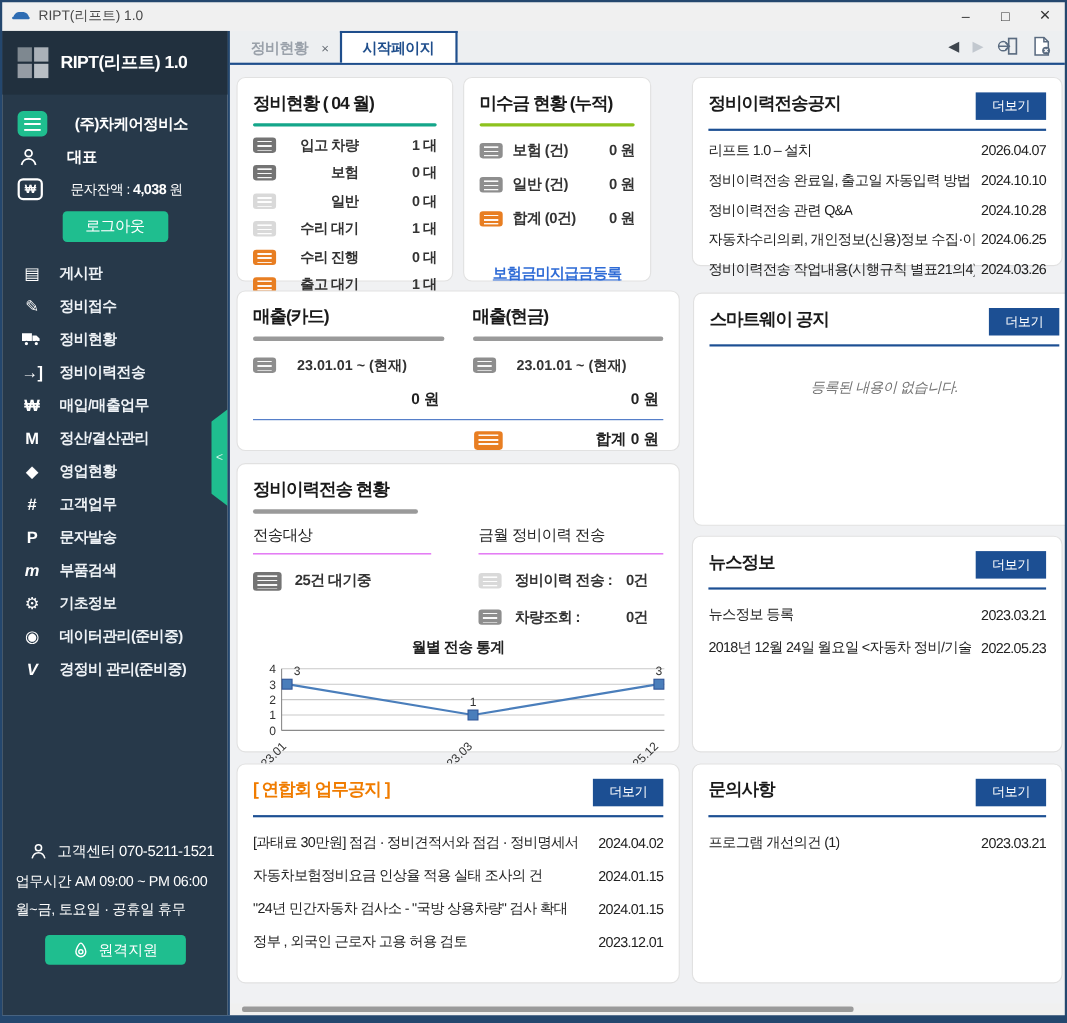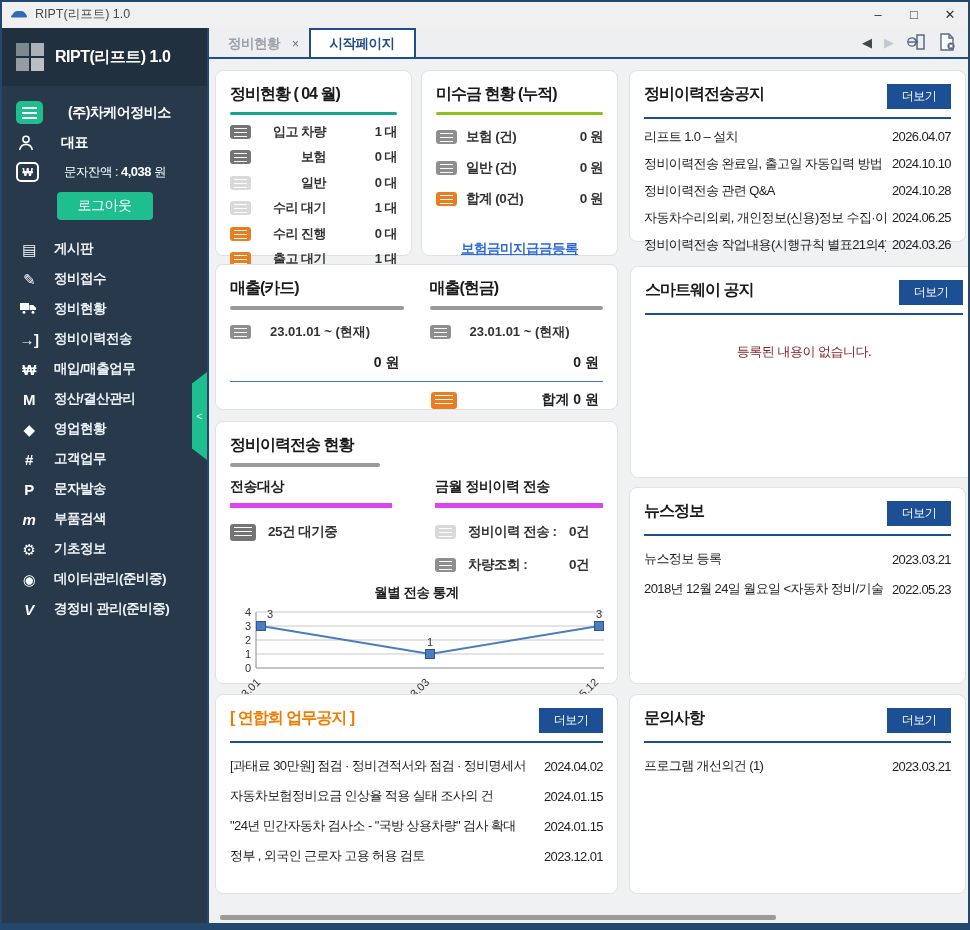--- a/index.html
+++ b/index.html
@@ -101,37 +101,37 @@
   .blink { display:block; text-align:center; margin-top:32px; color:#2e6bd6; text-decoration:underline;
     font-size:13.5px; font-weight:bold; letter-spacing:-0.5px; cursor:pointer; }
 
   .nlist { margin-top:4px; }
   .nrow { display:flex; justify-content:space-between; align-items:center; height:27px;
     font-size:13px; color:#222; letter-spacing:-0.6px; cursor:pointer; }
   .nrow.tall { height:30px; }
   .nrow .nt { white-space:nowrap; overflow:hidden; margin-right:6px;text-align:right; }
   .nrow .nd { flex:none; }
 
-  .empty-msg { text-align:center; margin-top:28px; font-size:13px; color:#7f1d1d; letter-spacing:-0.5px; }
+  .empty-msg { text-align:center; margin-top:28px; font-size:13px; color:#737373; letter-spacing:-0.5px;font-style:italic; }
 
   
   .sales-cols { display:flex; gap:26px; }
   .sales-col { flex:1; min-width:0; }
   .period-row { display:flex; align-items:center; gap:19px; margin-top:13px; font-size:13px; font-weight:bold; color:#333; }
   .amount { text-align:right; font-size:14px; font-weight:bold; color:#222; margin-top:13px; padding-right:4px; }
   .sales-div { height:1px; background:#4472c4; margin-top:9px; }
   .total-row { display:flex; align-items:center; margin-top:9px; padding-left:54%; font-size:14px; font-weight:bold; color:#222; }
   .total-row span { margin-left:auto; padding-right:4px; }
 
   
   .t-cols { display:flex; margin-top:11px; }
   .t-left { width:205px; flex:none; }
   .t-right { flex:1; }
-  .t-sub { font-size:14px; font-weight:bold; color:#222; letter-spacing:-0.5px;
-    padding-bottom:7px; border-bottom:5px solid #d946ef; width:162px; }
+  .t-sub { font-size:14px; font-weight:normal; color:#222; letter-spacing:-0.5px;
+    padding-bottom:7px; border-bottom:1px solid #d946ef; width:162px; }
   .t-row { display:flex; align-items:center; gap:12px; margin-top:15px; font-size:13.5px; font-weight:bold; color:#333; letter-spacing:-0.5px; }
   .t-row .tv { margin-left:auto; padding-right:14px; }
   .chart-title { text-align:center; font-size:13.5px; font-weight:bold; color:#222; margin-top:10px; letter-spacing:-0.5px; }
   #chart-svg { display:block; margin:2px auto 0; }
   #chart-svg text { font-family:"Liberation Sans",sans-serif; }
   #chart-svg .tick { font-size:11px; fill:#333; }
   #chart-svg .xlabel { font-size:11px; fill:#333; }
   #chart-svg .dlabel { font-size:11px; fill:#333; }
 
   
@@ -237,20 +237,38 @@
         <span>기초정보</span>
       </div>
     <div class="sb-item">
         <span class="sb-ico">◉</span>
         <span>데이터관리(준비중)</span>
       </div>
     <div class="sb-item">
         <span class="sb-ico it">V</span>
         <span>경정비 관리(준비중)</span>
       </div>
+  </div>
+  <div class="sb-footer">
+    <div class="sb-f1">
+      <svg width="18" height="18" viewBox="0 0 20 20" fill="none" stroke="#fff" stroke-width="1.6">
+        <circle cx="10" cy="6.3" r="3.1"></circle>
+          <path d="M3.6 17c1-4 3.4-5.6 6.4-5.6s5.4 1.6 6.4 5.6"></path>
+      </svg>
+      <span>고객센터 070-5211-1521</span>
+    </div>
+    <div class="sb-f2">업무시간 AM 09:00 ~ PM 06:00</div>
+    <div class="sb-f3">월~금, 토요일 · 공휴일 휴무</div>
+    <button class="remote-btn">
+      <svg width="15" height="15" viewBox="0 0 16 16" fill="none" stroke="#fff" stroke-width="1.4">
+        <path d="M8 1.5c-2 0-4.8 6-4.8 8.4a4.8 4.8 0 0 0 9.6 0C12.8 7.5 10 1.5 8 1.5z"></path>
+          <circle cx="8" cy="9.9" r="2"></circle>
+      </svg>
+      <span>원격지원</span>
+    </button>
   </div>
 </div>
 <div class="collapse">
     <span>&lt;</span>
   </div>
 <div class="vline"></div>
 
 <div class="tabstrip">
   <div class="tab inactive">
     <span>정비현황</span>
@@ -304,21 +322,21 @@
       <span class="stat-label">수리 진행</span>
       <span class="stat-val">0 대</span>
     </div>
   <div class="stat-row">
       <span class="badge orange"></span>
       <span class="stat-label">출고 대기</span>
       <span class="stat-val">1 대</span>
     </div>
 </div>
 
-<div class="card" style="left:421px;top:70px;width:197px;height:186px;">
+<div class="card" style="left:421px;top:70px;width:171px;height:186px;">
   <div class="card-title">미수금 현황 (누적)</div>
   <div class="rule lime"></div>
   <div class="recv-row">
       <span class="badge mid"></span>
       <span>보험 (건)</span>
       <span class="recv-val">0 원</span>
     </div>
   <div class="recv-row">
       <span class="badge mid"></span>
       <span>일반 (건)</span>

